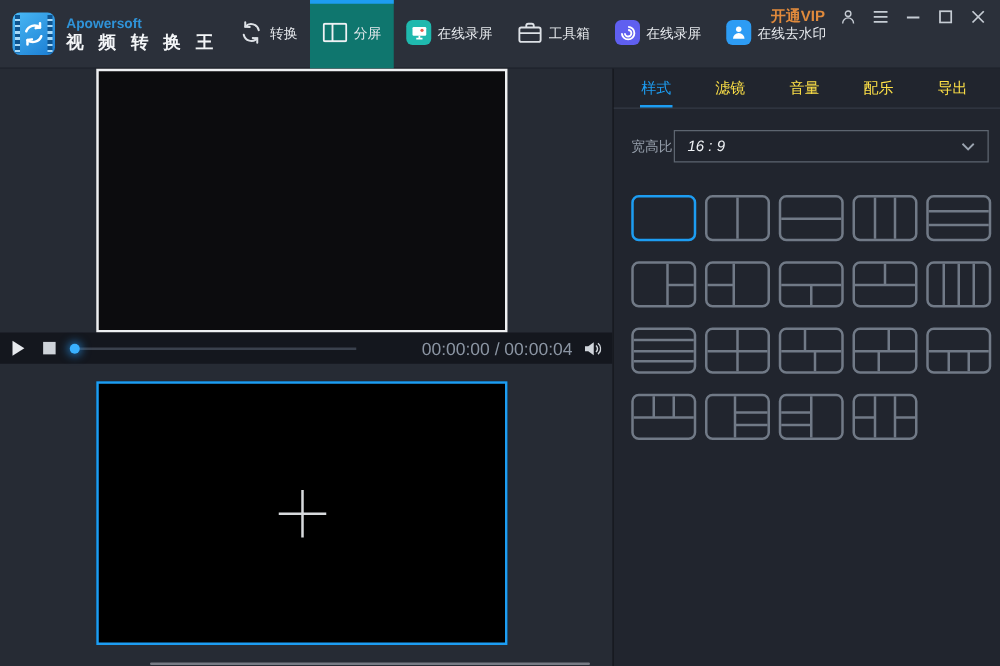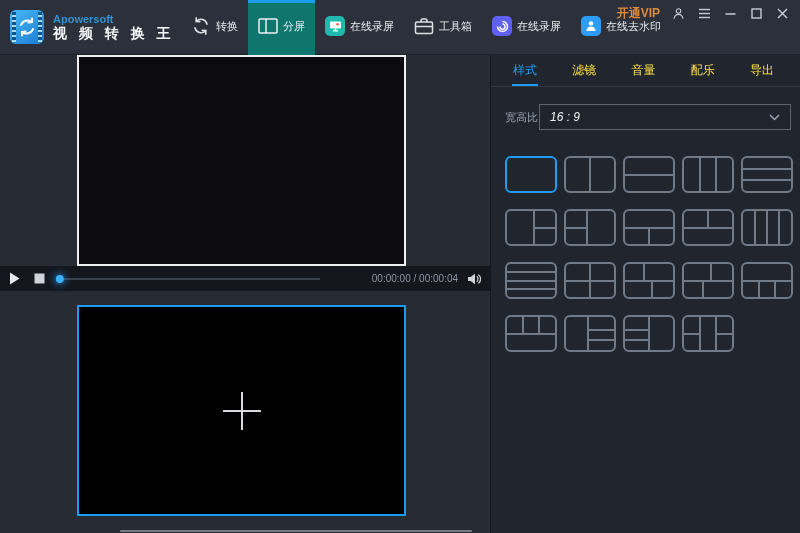--- a/index.html
+++ b/index.html
@@ -41,21 +41,21 @@
   .frame-top { top:0; border:2px solid #eef0f2; background:#0c0c0e; }
   .frame-bottom { top:250px; border:2px solid #1d9df2; background:#000; }
   .plus-h, .plus-v { position:absolute; left:50%; top:50%; background:#d8dadd; transform:translate(-50%,-50%); }
   .plus-h { width:38px; height:2px; }
   .plus-v { width:2px; height:38px; }
   .controls-bar { position:absolute; left:0; top:211px; width:490px; height:25px; background:#14171e; display:flex; align-items:center; }
   .play-btn { margin-left:9px; display:flex; cursor:pointer; }
   .stop-btn { margin-left:14px; display:flex; cursor:pointer; }
   .seek { flex:1; position:relative; height:2px; background:#3a414d; margin:0 12px 0 14px; cursor:pointer; }
   .seek-knob { position:absolute; top:50%; left:0; width:8px; height:8px; border-radius:50%; background:#39b1ff; transform:translate(-40%,-50%); box-shadow:0 0 7px 2px rgba(40,160,255,.55); }
-  .time { color:#8b95a3; font-size:10px; white-space:nowrap;margin-left:40px; }
+  .time { color:#8b95a3; font-size:14px; white-space:nowrap;margin-left:40px; }
   .vol-btn { margin:0 9px 0 9px; display:flex; cursor:pointer; }
   .next-clip-edge { position:absolute; left:120px; top:475px; width:352px; height:2px; background:#c9ced5; opacity:.5; border-radius:2px; }
 
   
   .right { position:absolute; left:490px; top:55px; width:310px; height:478px; background:#21252e; border-left:1px solid #14171d; }
   .panel-tabs { height:32px; display:flex; align-items:stretch; justify-content:space-between; padding:0 26px 0 22px; border-bottom:1px solid #343a45; }
   .panel-tab { position:relative; display:flex; align-items:center; font-size:12px; color:#fde047; cursor:pointer; }
   .panel-tab.active { color:#1d9df2; }
   .panel-tab.active::after { content:""; position:absolute; left:50%; bottom:0; transform:translateX(-50%); width:26px; height:2px; background:#1d9df2; }
 

